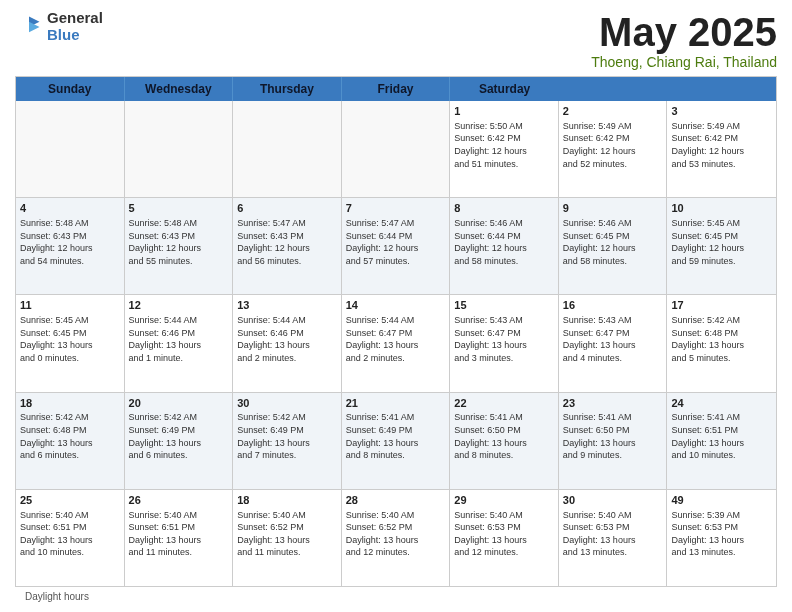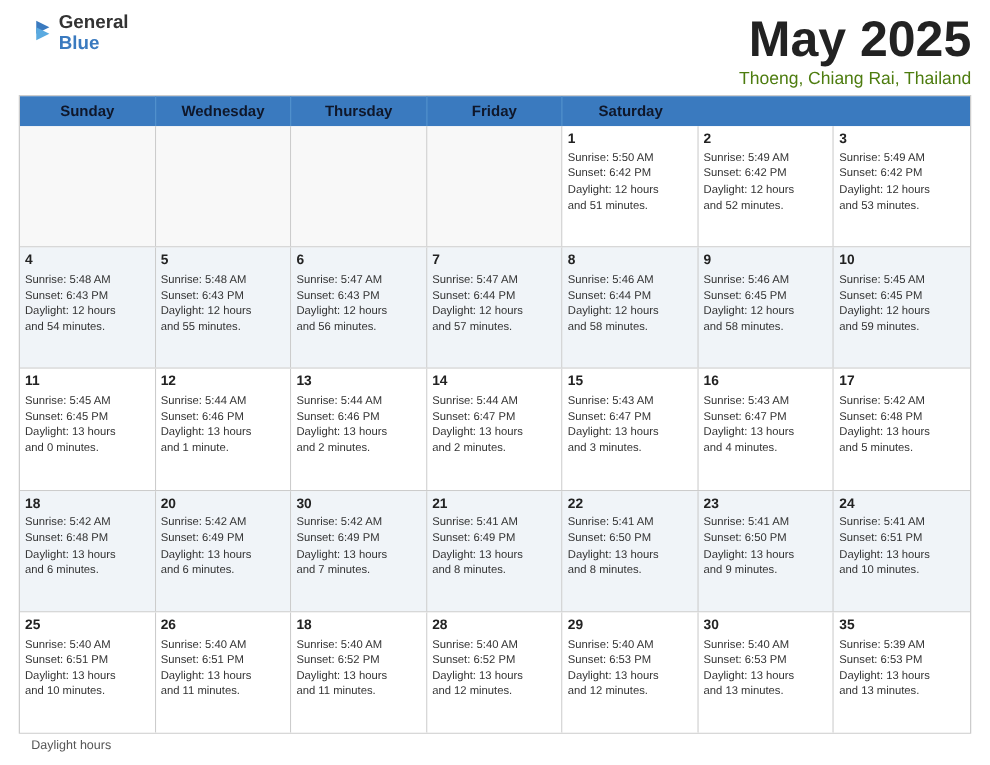--- a/index.html
+++ b/index.html
@@ -359,21 +359,21 @@
 and 12 minutes.</div>
           </div>
           <div class="cal-cell">
             <div class="day-num">30</div>
             <div class="day-info" style="white-space: pre-line;">Sunrise: 5:40 AM
 Sunset: 6:53 PM
 Daylight: 13 hours
 and 13 minutes.</div>
           </div>
           <div class="cal-cell">
-            <div class="day-num">35</div>
+            <div class="day-num">49</div>
             <div class="day-info" style="white-space: pre-line;">Sunrise: 5:39 AM
 Sunset: 6:53 PM
 Daylight: 13 hours
 and 13 minutes.</div>
           </div>
         </div>
       </div>
   </div>
 
   <div class="footer-note">

